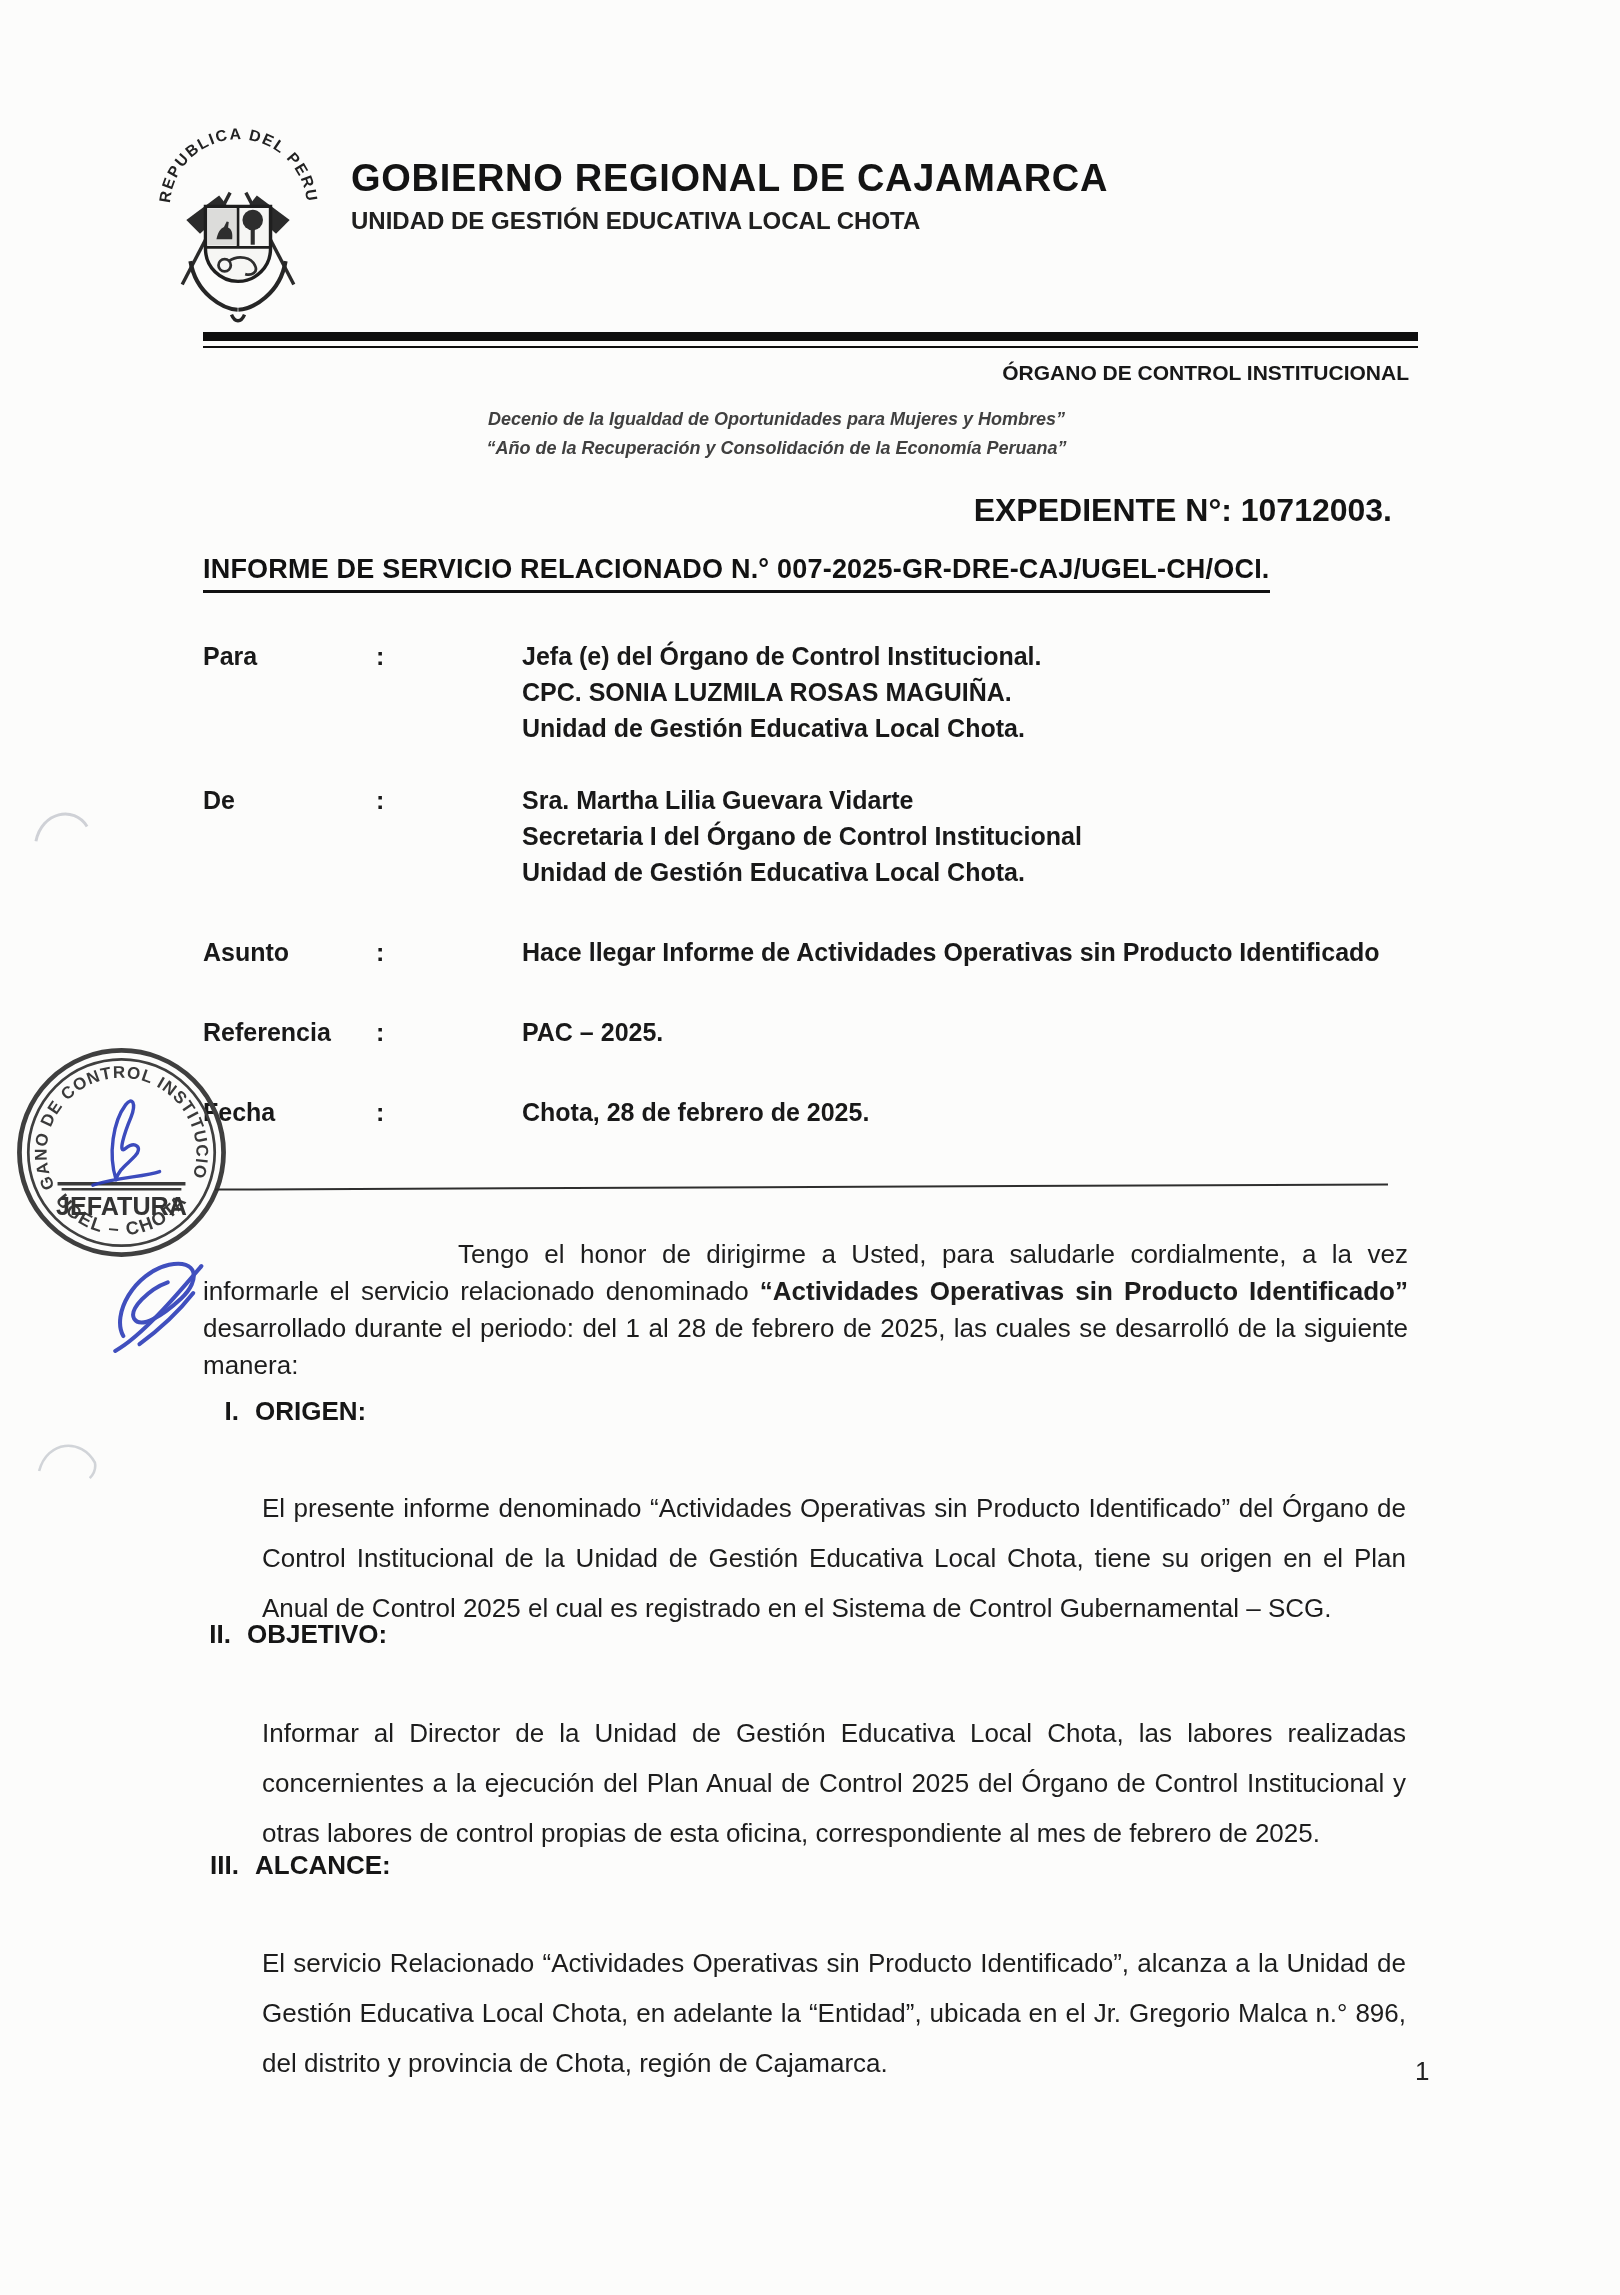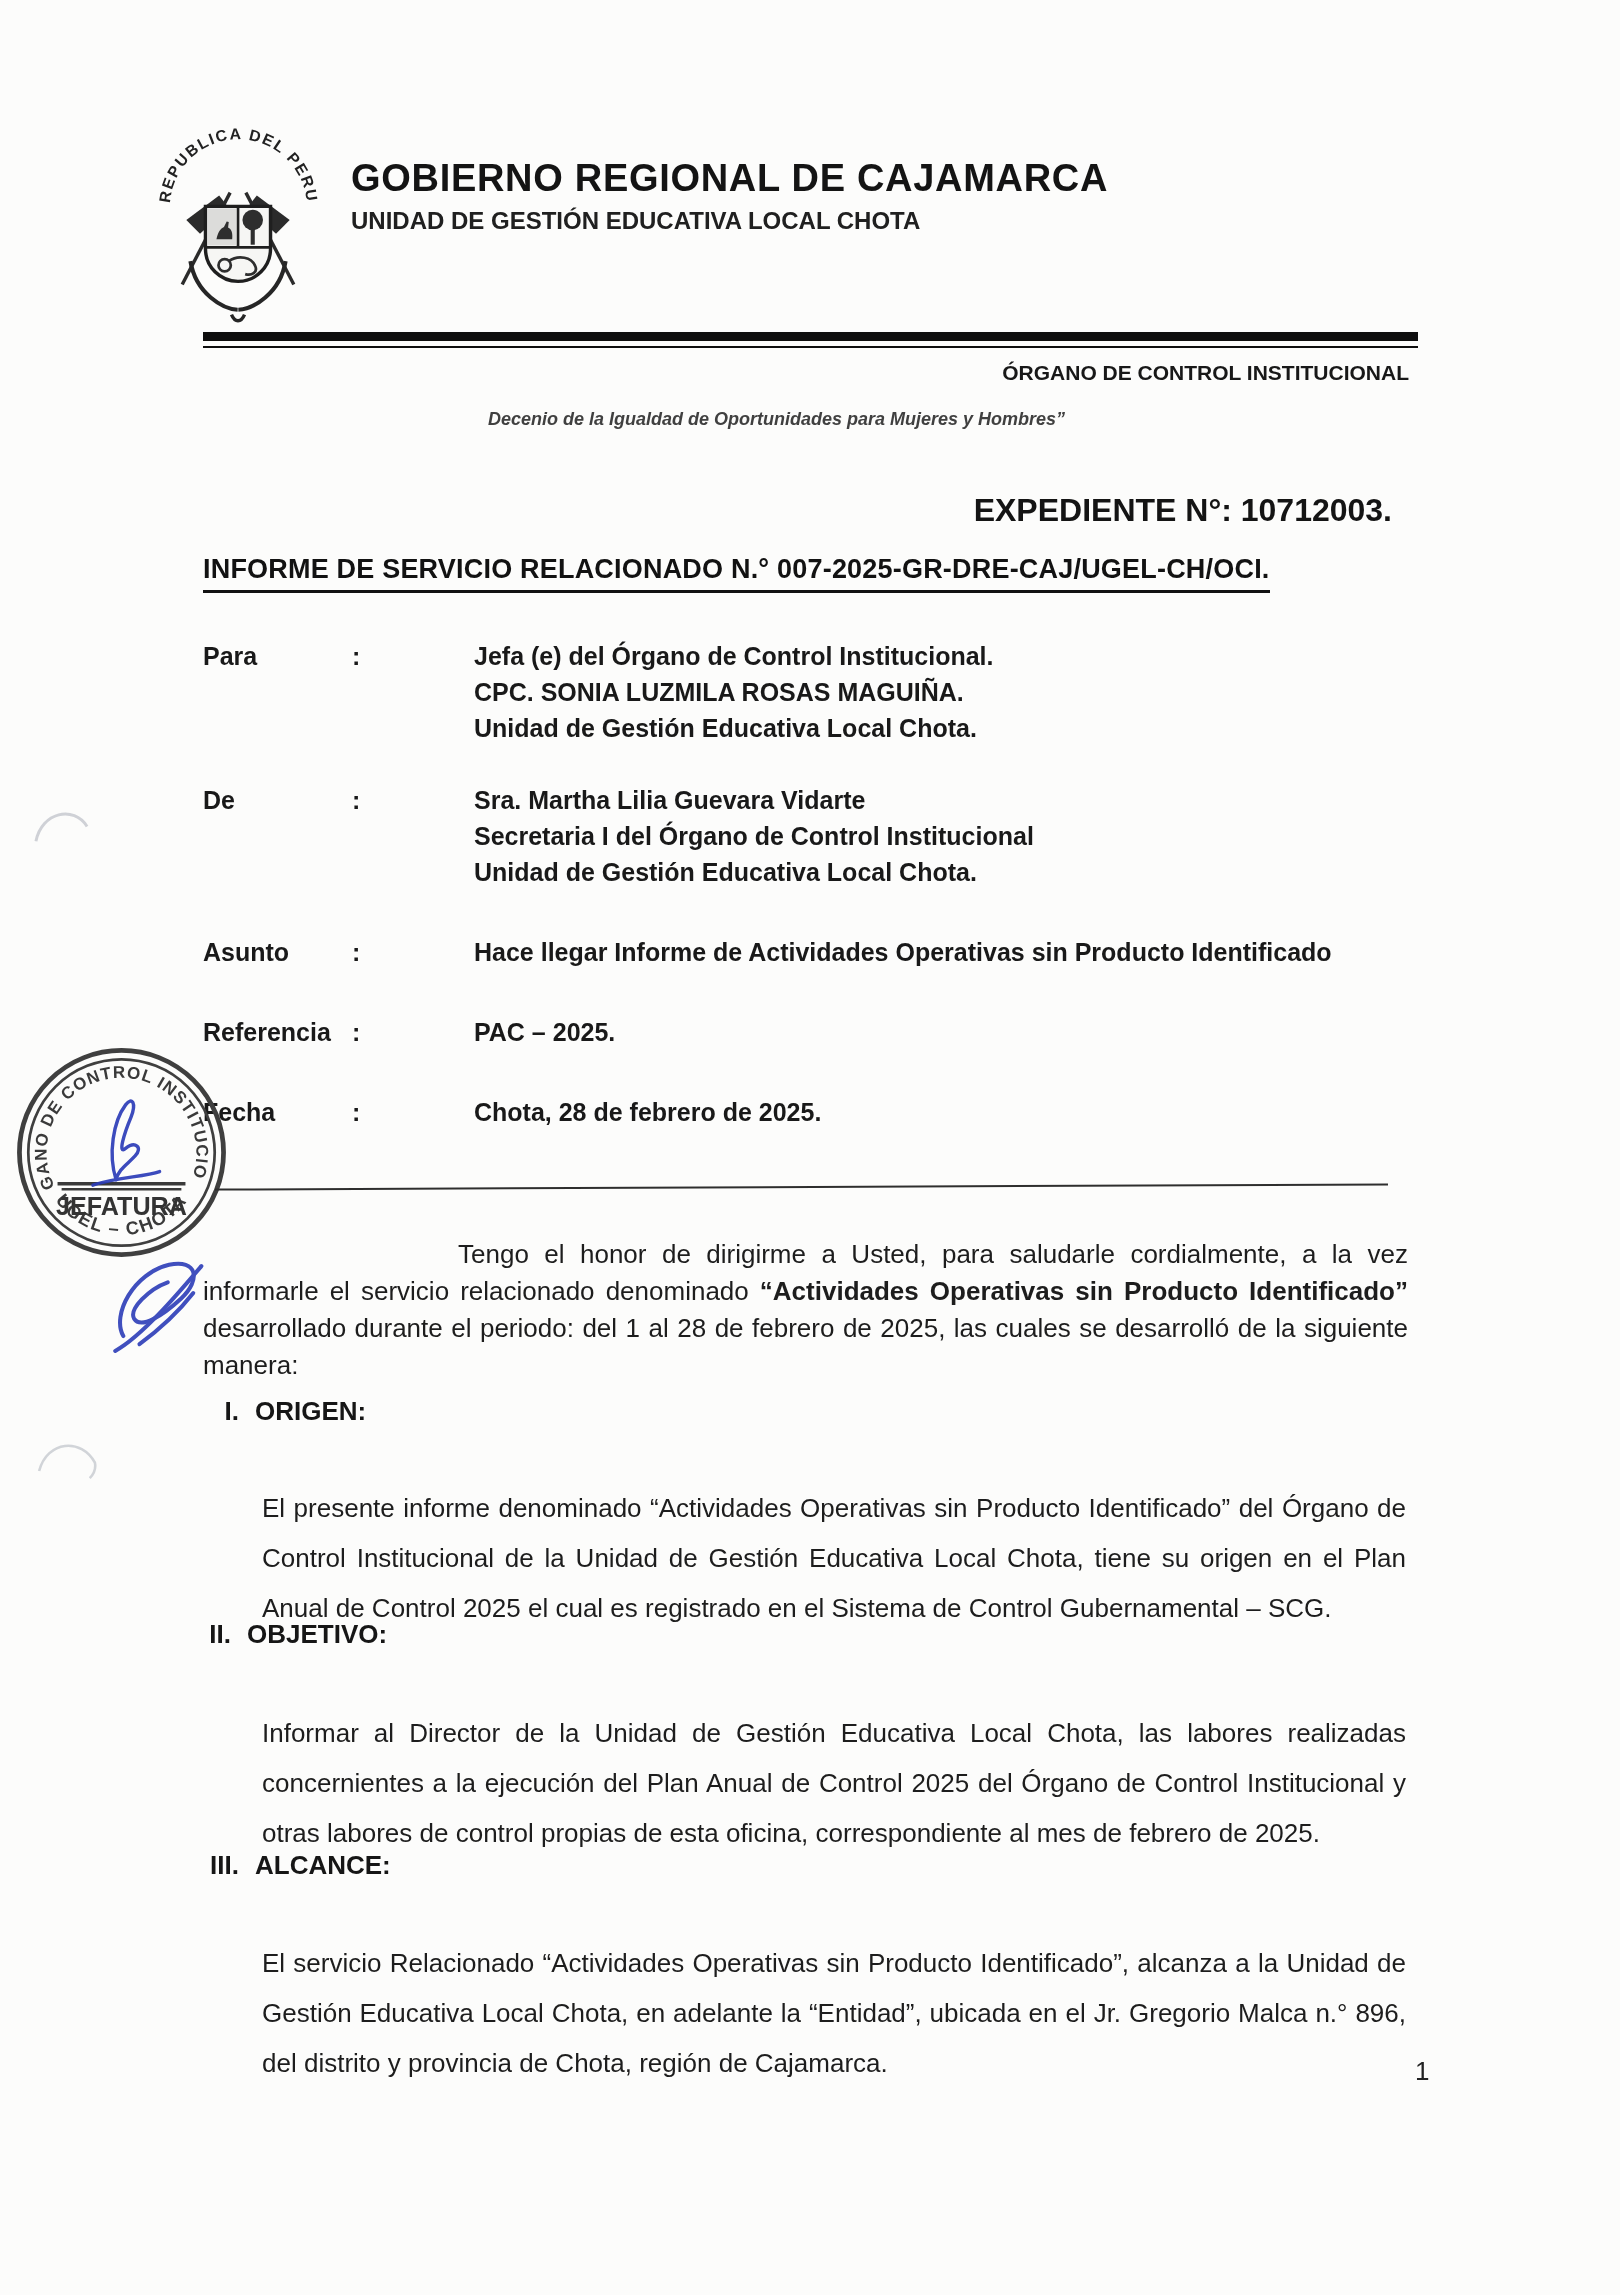--- a/index.html
+++ b/index.html
@@ -24,21 +24,21 @@
   
   .mottos{position:absolute;left:270px;top:405px;width:1013px;text-align:center;
     font-size:18px;font-weight:700;font-style:italic;line-height:29px;color:#404040;}
   
   .expediente{position:absolute;right:228px;top:492px;font-size:32px;font-weight:700;color:#141414;}
   .doc-title{position:absolute;left:203px;top:554px;}
   .doc-title span{font-size:27px;font-weight:700;color:#121212;
     border-bottom:3.4px solid #121212;padding-bottom:6px;letter-spacing:0.2px;}
   
   .meta-row{position:absolute;left:203px;display:flex;font-size:25px;font-weight:700;
-    line-height:36px;color:#191919;width:1215px;}
+    line-height:36px;color:#191919;width:1215px;gap:24px;}
   .m-label{width:149px;flex:0 0 auto;}
   .m-colon{width:122px;flex:0 0 auto;}
   .m-value{flex:1;}
   
   .stamp{position:absolute;left:13.5px;top:1045px;width:215px;height:215px;}
   .rule{position:absolute;left:215px;top:1186px;width:1173px;border-top:2.7px solid #2e2e2e;
     transform:rotate(-0.25deg);}
   .sig{position:absolute;left:99px;top:1250px;width:128px;height:111px;}
   .arc1{position:absolute;left:32px;top:799px;width:59px;height:50px;}
   .arc2{position:absolute;left:36px;top:1430px;width:62px;height:53px;}
@@ -90,20 +90,21 @@
     <div class="h-title">GOBIERNO REGIONAL DE CAJAMARCA</div>
     <div class="h-sub h-sub2">UNIDAD DE GESTIÓN EDUCATIVA LOCAL CHOTA</div>
   </div>
 
 
   <div class="divider"></div>
   <div class="org-line">ÓRGANO DE CONTROL INSTITUCIONAL</div>
 
   <div class="mottos">
     <div>Decenio de la Igualdad de Oportunidades para Mujeres y Hombres”</div>
+    <div>“Año de la Recuperación y Consolidación de la Economía Peruana”</div>
   </div>
 
   <div class="expediente">EXPEDIENTE N°: 10712003.</div>
 
   <div class="doc-title">
     <span>INFORME DE SERVICIO RELACIONADO N.° 007-2025-GR-DRE-CAJ/UGEL-CH/OCI.</span>
   </div>
 
   <div class="meta-row" style="top:638px">
     <div class="m-label">Para</div>

